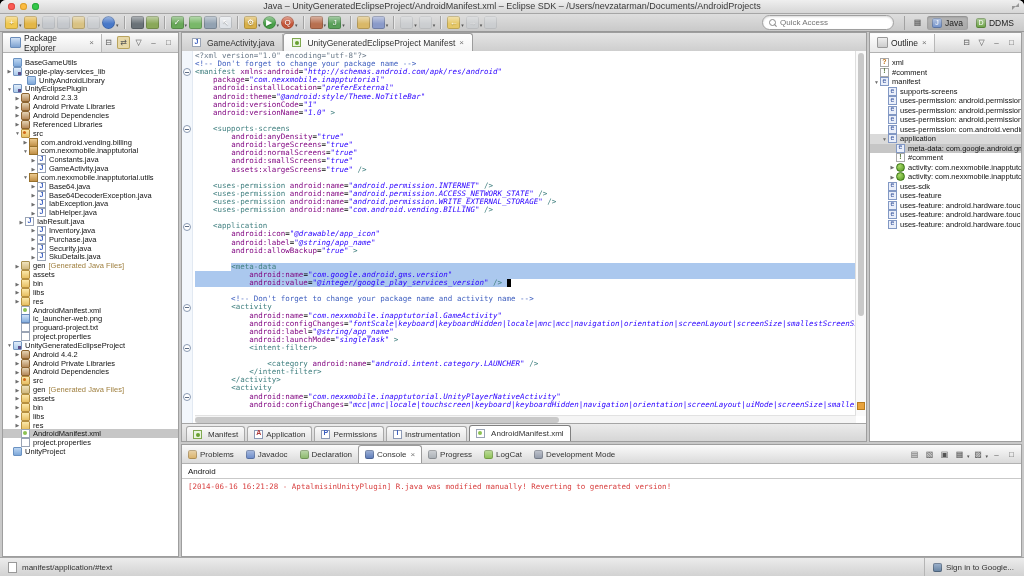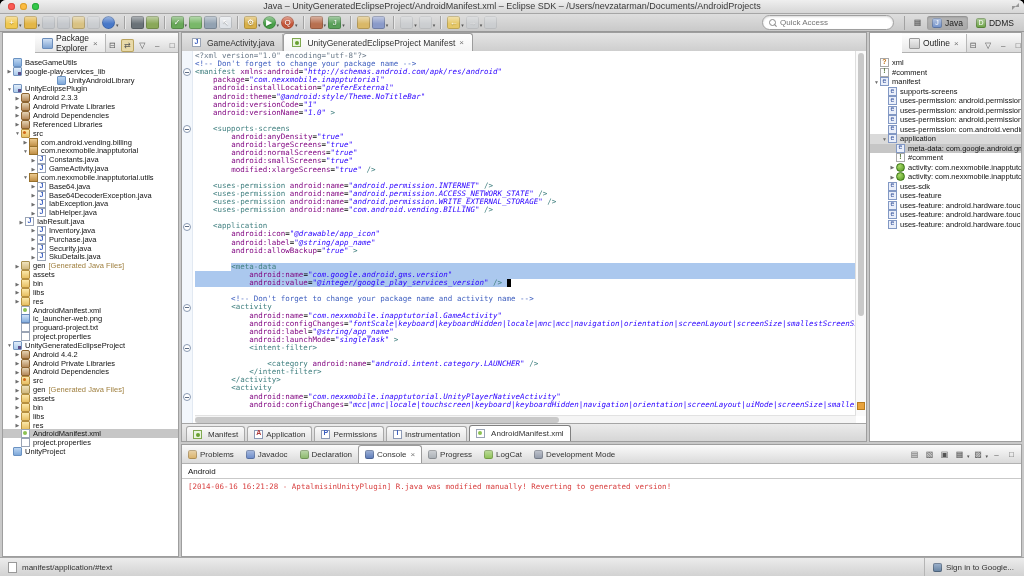--- a/index.html
+++ b/index.html
@@ -37,21 +37,21 @@
     background-image:linear-gradient(rgba(255,255,255,.5),rgba(255,255,255,0));box-shadow:inset 0 0 0 1px rgba(0,0,0,.2);}
 
   
   .panel{position:absolute;background:#fff;border:1px solid #9e9e9e;box-sizing:border-box;overflow:hidden;}
   #pkg-panel{left:2px;top:32px;width:177px;bottom:19px;}
   #editor-panel{left:181px;top:32px;width:686px;height:410px;}
   #outline-panel{left:869px;top:32px;width:153px;height:410px;}
   #console-panel{left:181px;top:444px;right:2px;bottom:19px;}
 
   .view-head{height:19px;background:linear-gradient(#fbfbfb,#dadada);border-bottom:1px solid #b2b2b2;
-    display:flex;align-items:flex-end;margin-left:32px;}
+    display:flex;align-items:center;}
   .view-tab{display:flex;align-items:center;gap:3px;height:18px;padding:0 7px;font-size:8.5px;color:#222;
     background:linear-gradient(#ffffff,#e8e8e8);border-right:1px solid #b8b8b8;}
   .view-ico{width:9px;height:9px;border-radius:1px;flex:none;}
   .view-close{font-size:8px;color:#777;margin-left:1px;}
   .head-icons{margin-left:auto;display:flex;align-items:center;gap:2px;padding-right:3px;}
   .hicon{font-size:8px;color:#555;width:13px;height:13px;line-height:13px;text-align:center;border-radius:2px;}
   .hicon.boxed{background:#e8d9a8;box-shadow:inset 0 0 0 1px #b9a35e;}
 
   
   .tree{padding-top:5px;overflow:hidden;}
@@ -236,21 +236,21 @@
         <div class="trow" style="padding-left: 3px;">
           <span class="tw"></span>
           <span class="fico" data-icon="folder-icon"></span>
           <span>BaseGameUtils</span>
         </div>
         <div class="trow" style="padding-left: 3px;">
           <span class="tw">▶</span>
           <span class="fico" data-icon="project-icon"></span>
           <span>google-play-services_lib</span>
         </div>
-        <div class="trow" style="padding-left: 3px; justify-content: center;">
+        <div class="trow" style="padding-left: 17px;">
           <span class="tw"></span>
           <span class="fico" data-icon="folder-icon"></span>
           <span>UnityAndroidLibrary</span>
         </div>
         <div class="trow" style="padding-left: 3px;">
           <span class="tw">▼</span>
           <span class="fico" data-icon="project-icon"></span>
           <span>UnityEclipsePlugin</span>
         </div>
         <div class="trow" style="padding-left: 11px;">
@@ -492,21 +492,21 @@
           <div class="cline"><span class="ctext">    <span class="tka">android:installLocation</span>=<span class="tkv">"preferExternal"</span></span></div>
           <div class="cline"><span class="ctext">    <span class="tka">android:theme</span>=<span class="tkv">"@android:style/Theme.NoTitleBar"</span></span></div>
           <div class="cline"><span class="ctext">    <span class="tka">android:versionCode</span>=<span class="tkv">"1"</span></span></div>
           <div class="cline"><span class="ctext">    <span class="tka">android:versionName</span>=<span class="tkv">"1.0"</span> <span class="tkt">&gt;</span></span></div>
           <div class="cline"><span class="ctext"></span></div>
           <div class="cline"><span class="ctext">    <span class="tkt">&lt;supports-screens</span></span></div>
           <div class="cline"><span class="ctext">        <span class="tka">android:anyDensity</span>=<span class="tkv">"true"</span></span></div>
           <div class="cline"><span class="ctext">        <span class="tka">android:largeScreens</span>=<span class="tkv">"true"</span></span></div>
           <div class="cline"><span class="ctext">        <span class="tka">android:normalScreens</span>=<span class="tkv">"true"</span></span></div>
           <div class="cline"><span class="ctext">        <span class="tka">android:smallScreens</span>=<span class="tkv">"true"</span></span></div>
-          <div class="cline"><span class="ctext">        <span class="tka">modified:xlargeScreens</span>=<span class="tkv">"true"</span> <span class="tkt">/&gt;</span></span></div>
+          <div class="cline"><span class="ctext">        <span class="tka">assets:xlargeScreens</span>=<span class="tkv">"true"</span> <span class="tkt">/&gt;</span></span></div>
           <div class="cline"><span class="ctext"></span></div>
           <div class="cline"><span class="ctext">    <span class="tkt">&lt;uses-permission</span> <span class="tka">android:name</span>=<span class="tkv">"android.permission.INTERNET"</span> <span class="tkt">/&gt;</span></span></div>
           <div class="cline"><span class="ctext">    <span class="tkt">&lt;uses-permission</span> <span class="tka">android:name</span>=<span class="tkv">"android.permission.ACCESS_NETWORK_STATE"</span> <span class="tkt">/&gt;</span></span></div>
           <div class="cline"><span class="ctext">    <span class="tkt">&lt;uses-permission</span> <span class="tka">android:name</span>=<span class="tkv">"android.permission.WRITE_EXTERNAL_STORAGE"</span> <span class="tkt">/&gt;</span></span></div>
           <div class="cline"><span class="ctext">    <span class="tkt">&lt;uses-permission</span> <span class="tka">android:name</span>=<span class="tkv">"com.android.vending.BILLING"</span> <span class="tkt">/&gt;</span></span></div>
           <div class="cline"><span class="ctext"></span></div>
           <div class="cline"><span class="ctext">    <span class="tkt">&lt;application</span></span></div>
           <div class="cline"><span class="ctext">        <span class="tka">android:icon</span>=<span class="tkv">"@drawable/app_icon"</span></span></div>
           <div class="cline"><span class="ctext">        <span class="tka">android:label</span>=<span class="tkv">"@string/app_name"</span></span></div>
           <div class="cline"><span class="ctext">        <span class="tka">android:allowBackup</span>=<span class="tkv">"true"</span> <span class="tkt">&gt;</span></span></div>

